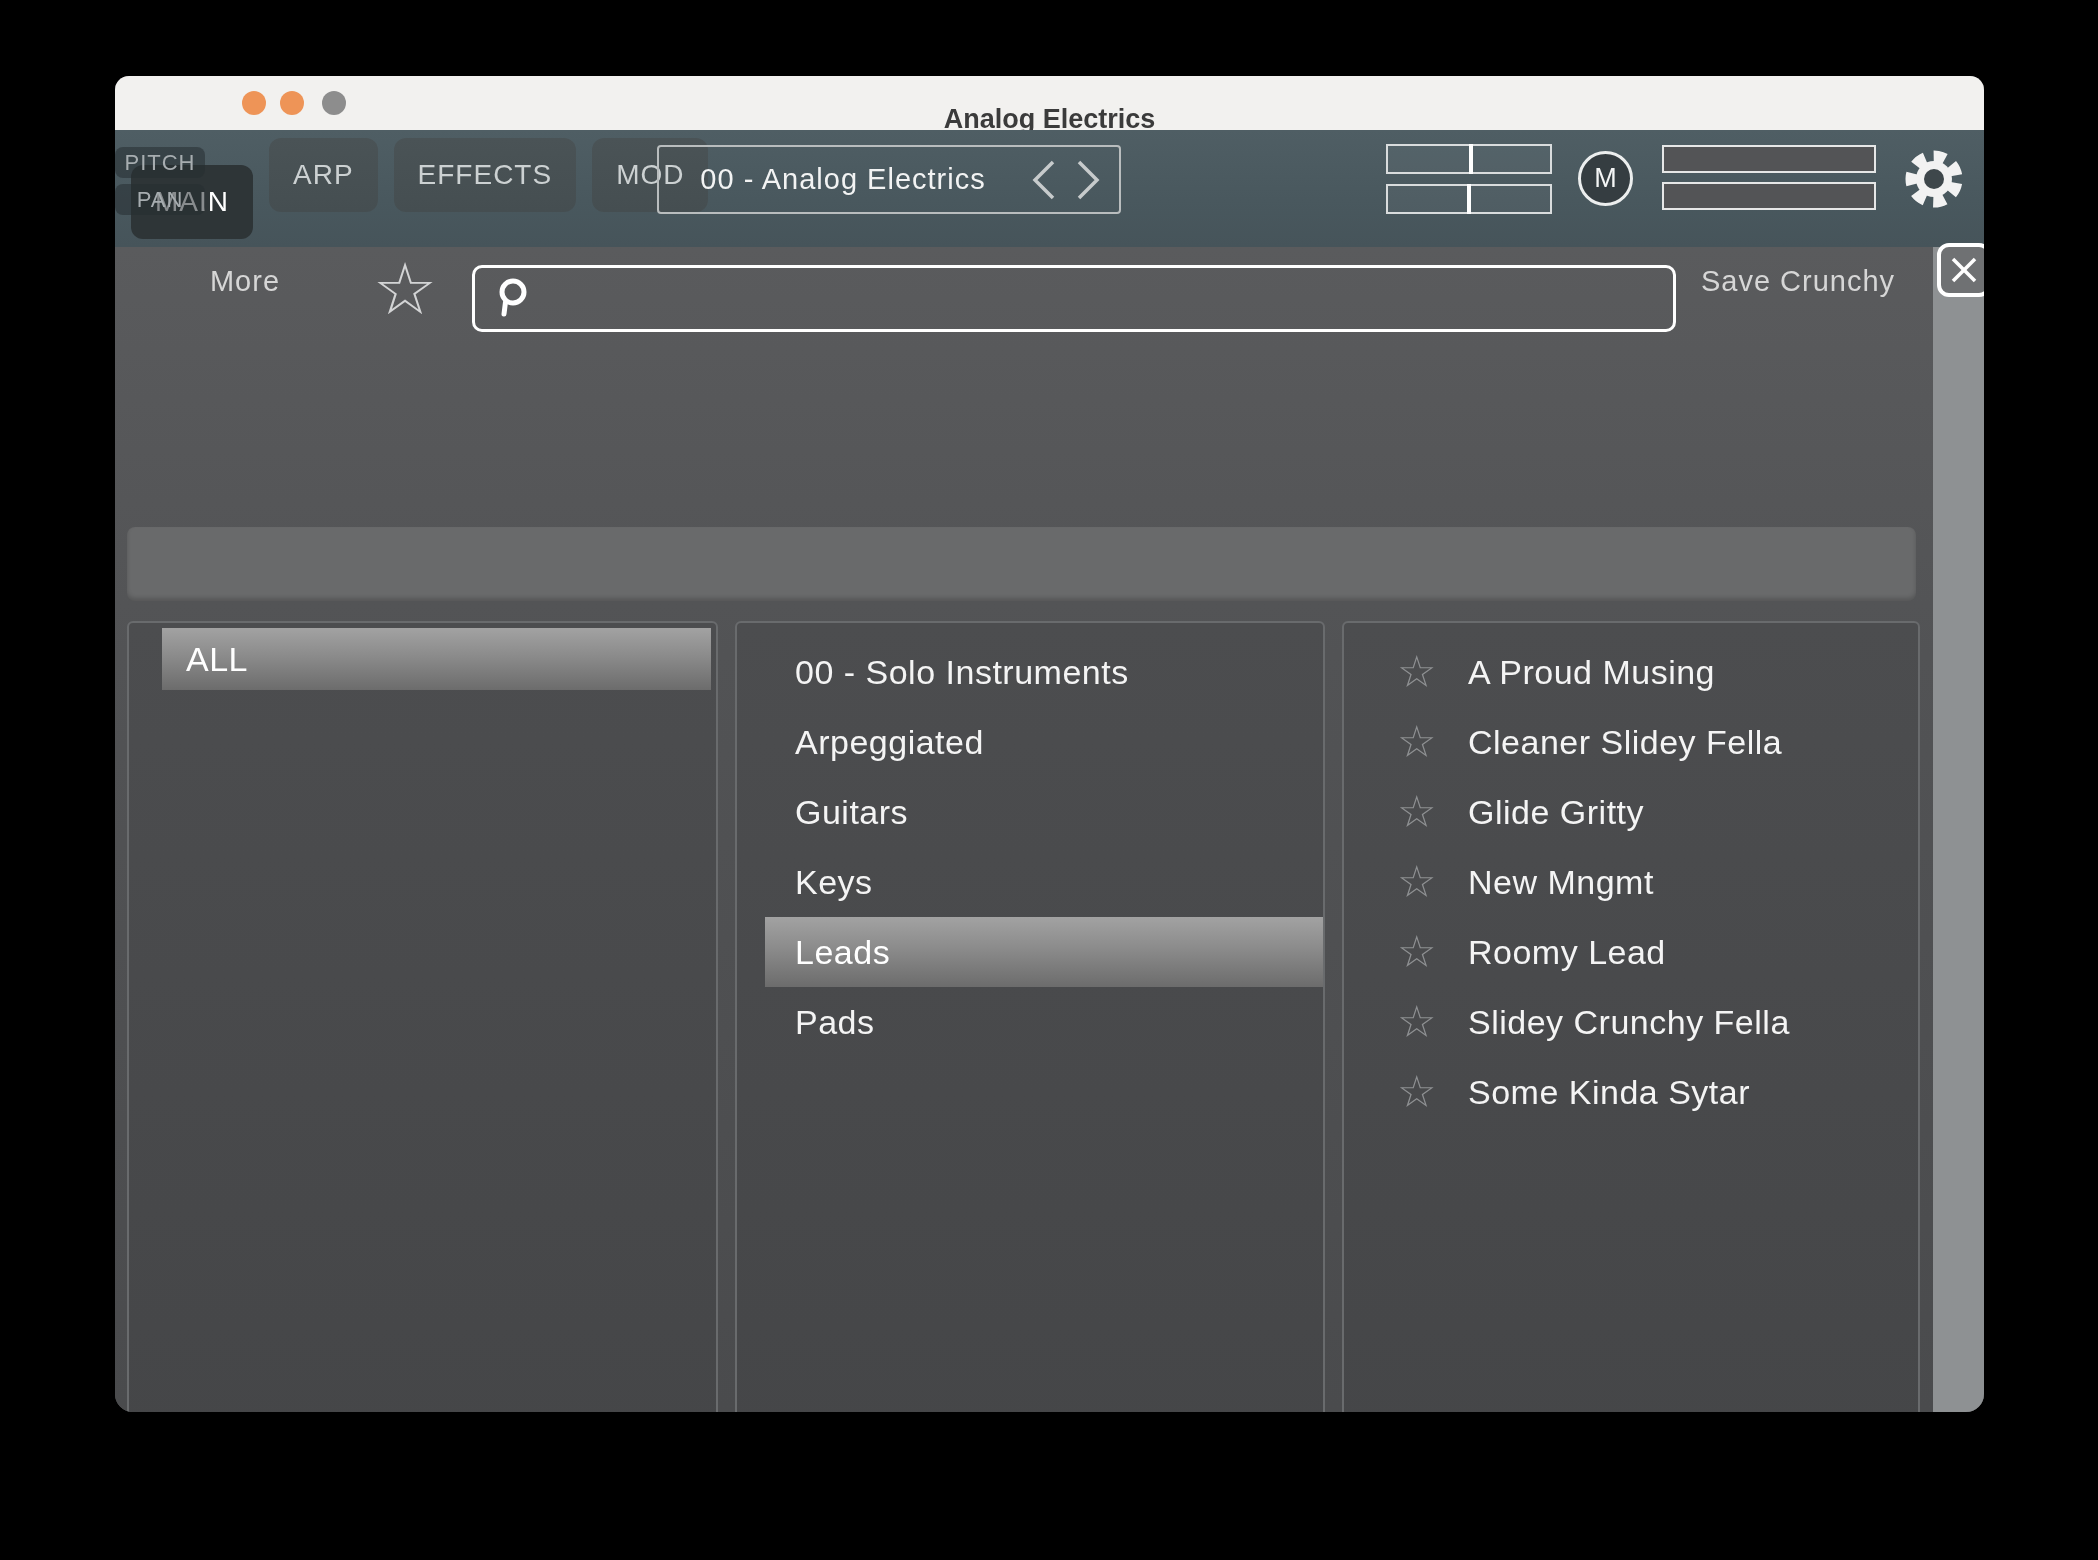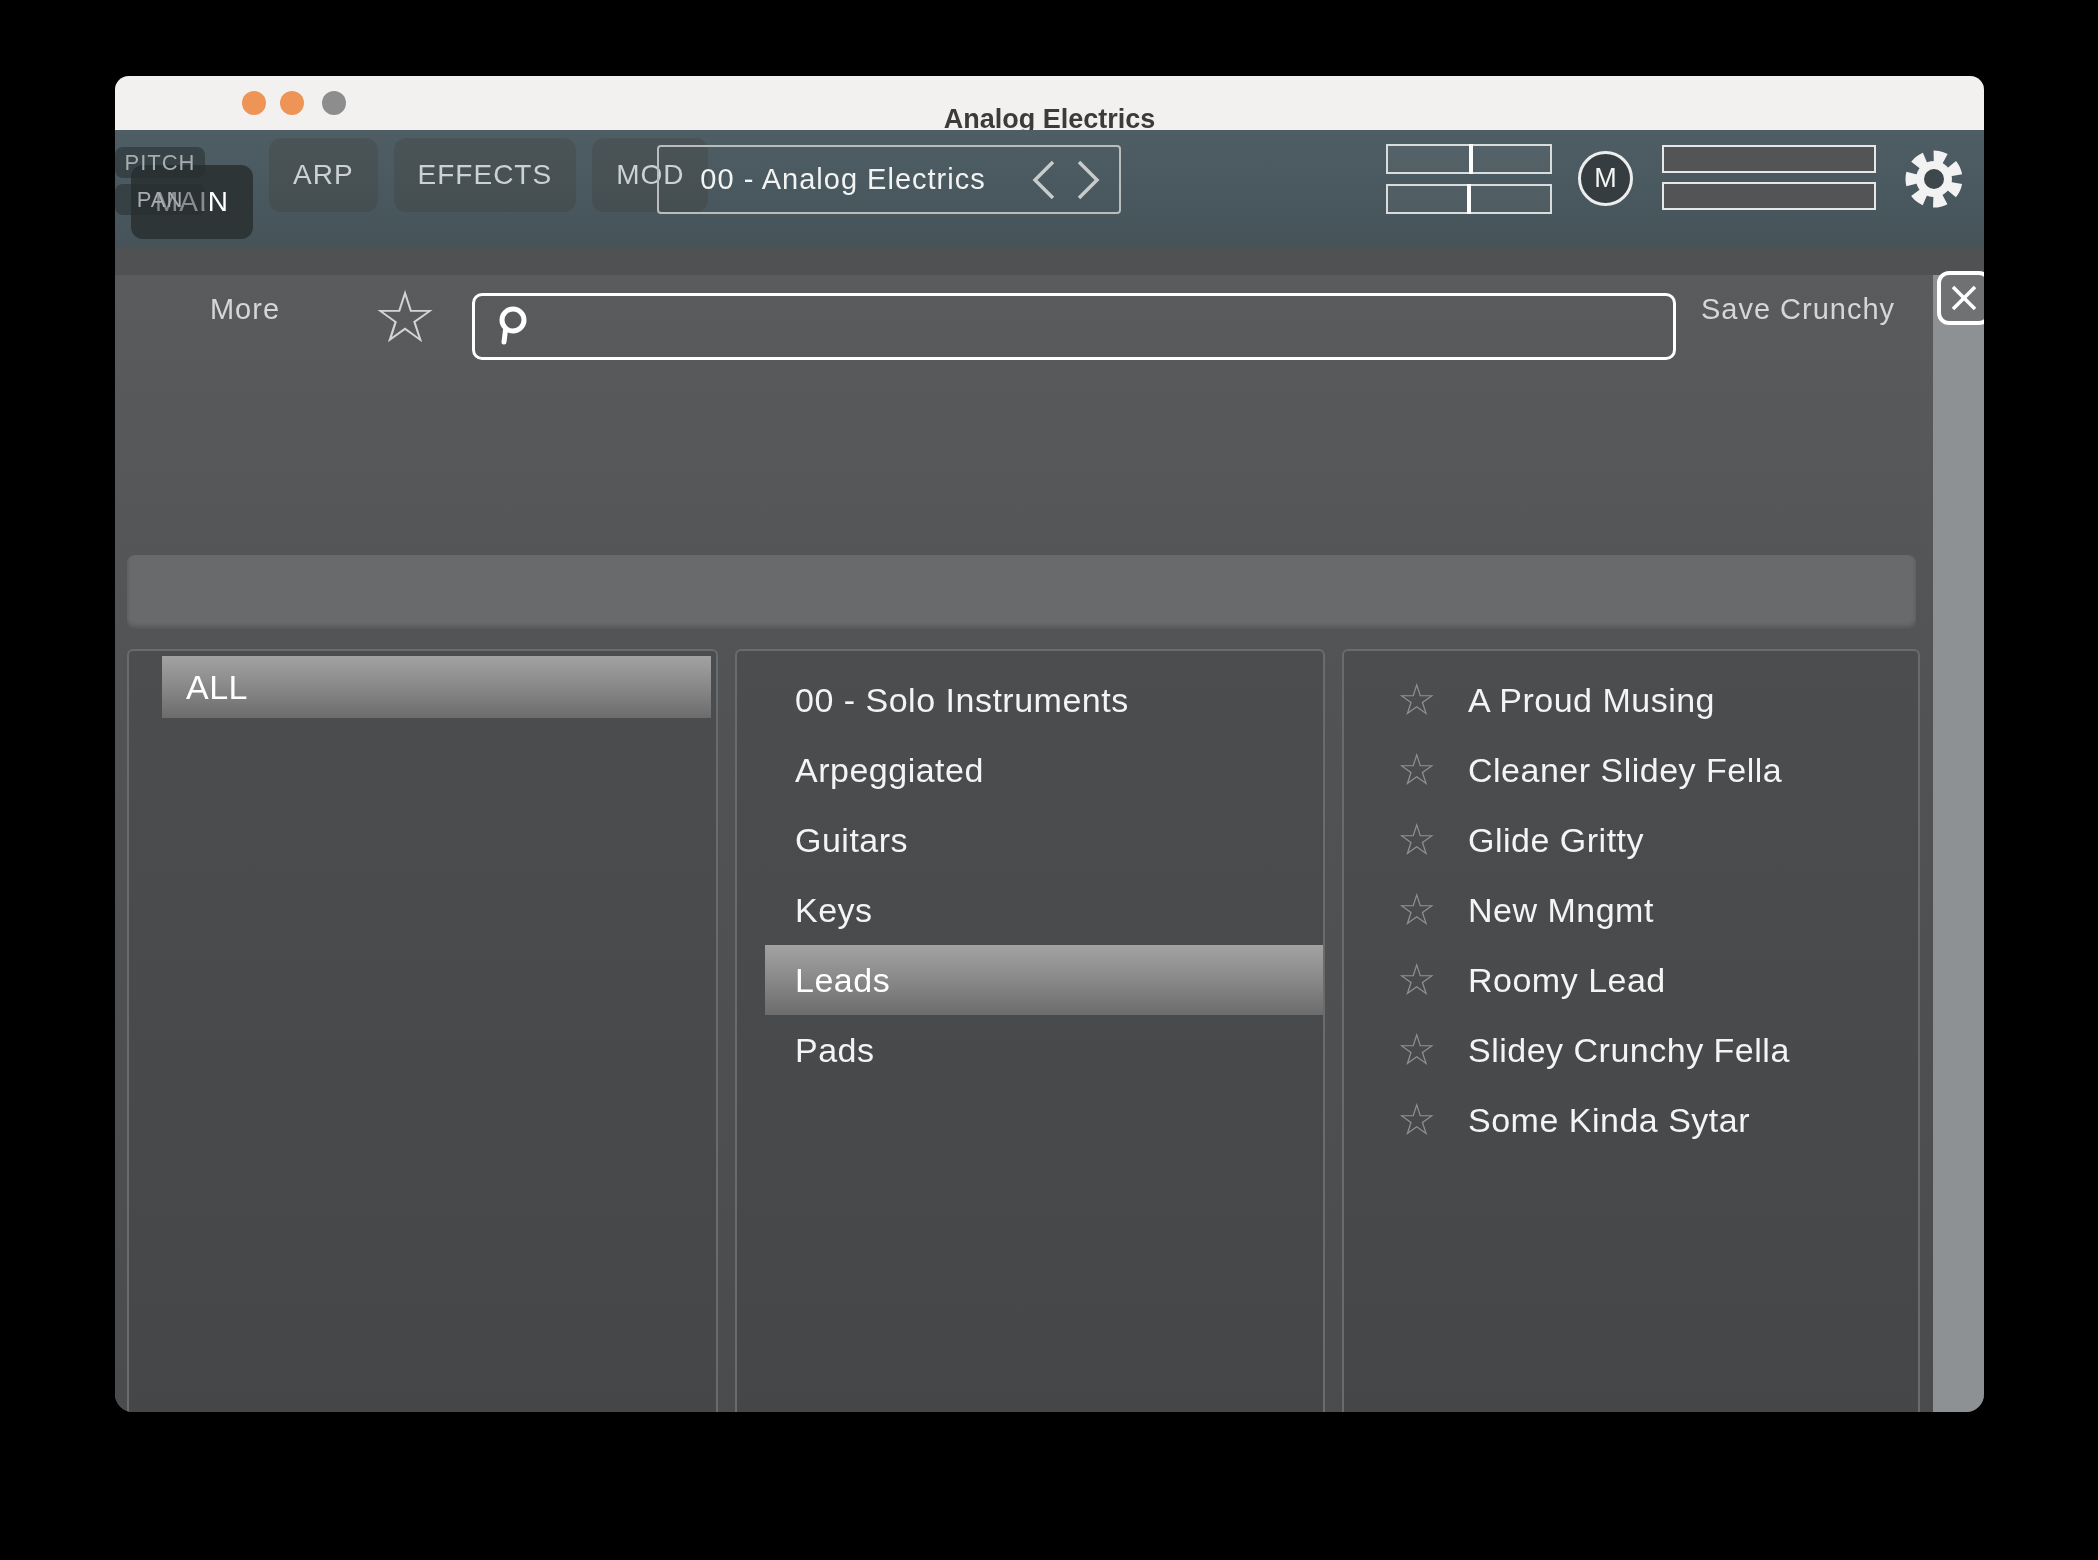--- a/index.html
+++ b/index.html
@@ -39,21 +39,21 @@
   .slider .handle{position:absolute;top:-2px;bottom:-2px;width:4px;background:#ffffff;}
   .mono-btn{position:absolute;left:1463px;top:21px;width:49px;height:49px;border-radius:50%;
     border:3px solid #eceeee;background:#353d41;color:#f4f5f5;font-size:27px;
     display:flex;align-items:center;justify-content:center;letter-spacing:0;}
   .meters{position:absolute;left:1547px;top:15px;width:214px;}
   .meter{height:24px;border:2px solid #e6e7e7;background:#535456;}
   .meter+.meter{margin-top:9px;}
   .gear{position:absolute;left:1790px;top:20px;width:58px;height:58px;}
   
   .browser{position:absolute;left:0;top:171px;width:100%;height:1165px;
-    background:linear-gradient(180deg,#5a5b5d 0%,#525355 35%,#4a4b4d 100%);margin-top:28px;}
+    background:linear-gradient(180deg,#5a5b5d 0%,#525355 35%,#4a4b4d 100%);}
   .side-strip{position:absolute;right:0;top:0;width:51px;height:1165px;background:#8e9193;}
   .close-btn{position:absolute;left:1822px;top:-4px;width:46px;height:46px;
     border:4px solid #ffffff;border-radius:12px;background:rgba(90,92,94,0.6);
     display:flex;align-items:center;justify-content:center;}
   .more{position:absolute;left:130px;top:18px;transform:translateX(-50%);
     color:#d6d6d6;font-size:29px;letter-spacing:1px;}
   .fav-star{position:absolute;left:290px;top:42px;transform:translate(-50%,-50%);
     color:#d3d4d5;font-size:72px;line-height:72px;font-family:"DejaVu Sans",sans-serif;}
   .searchbox{position:absolute;left:357px;top:18px;width:1198px;height:61px;
     border:3px solid #ffffff;border-radius:10px;display:flex;align-items:center;}

